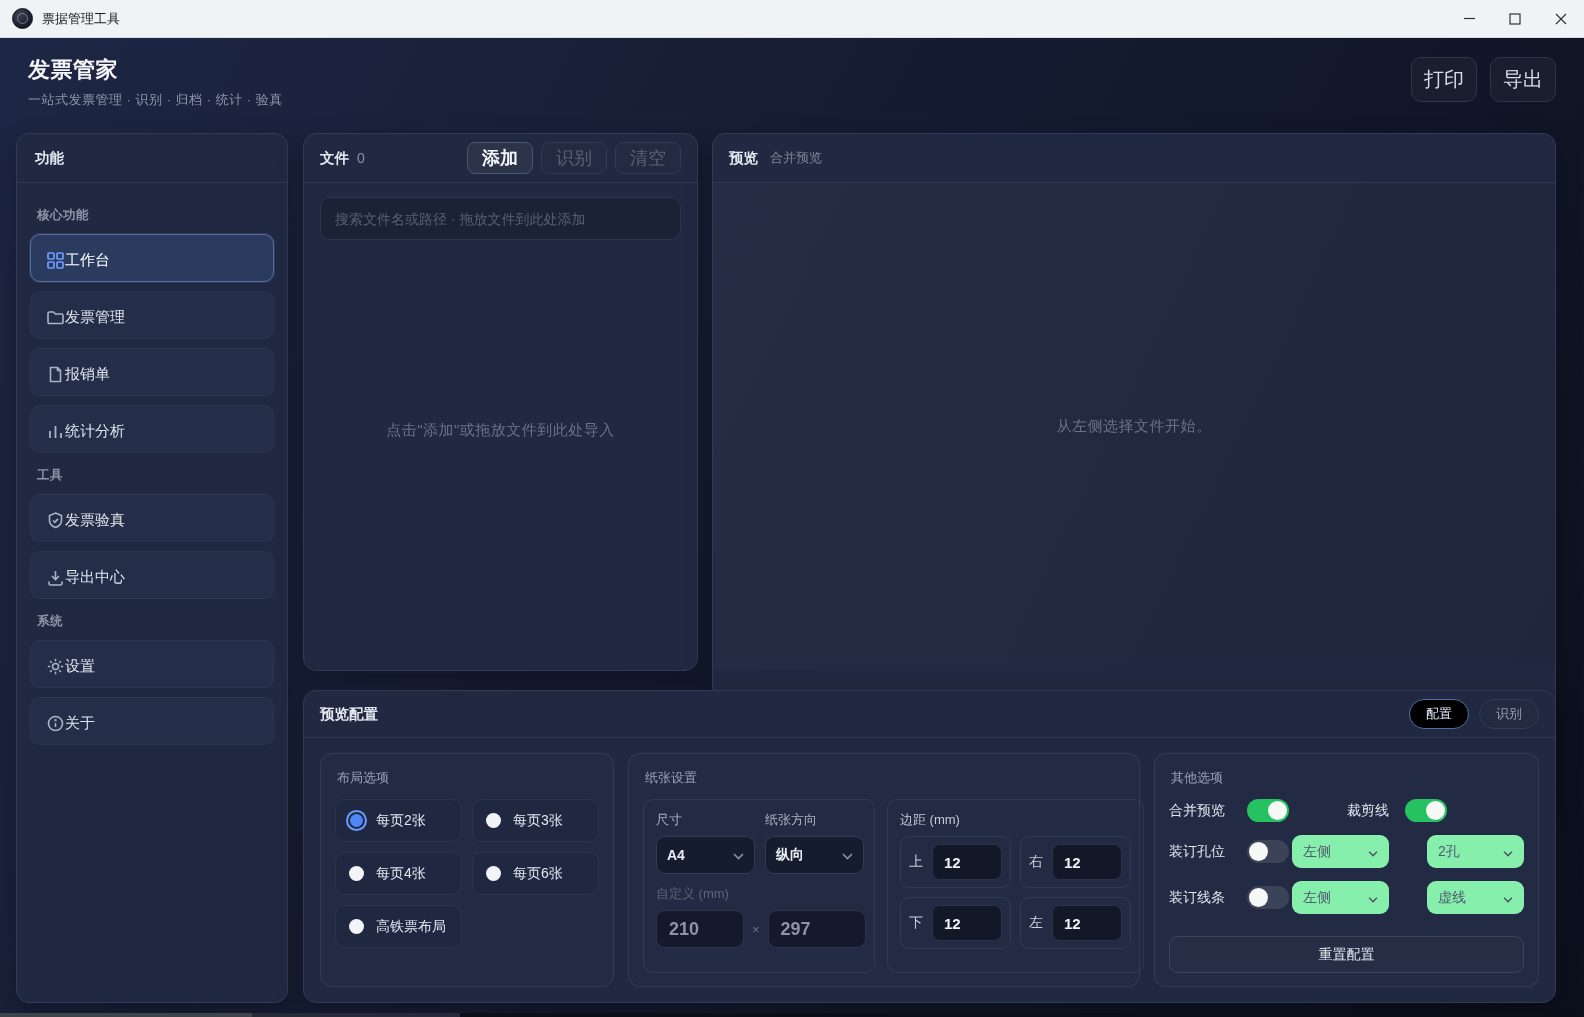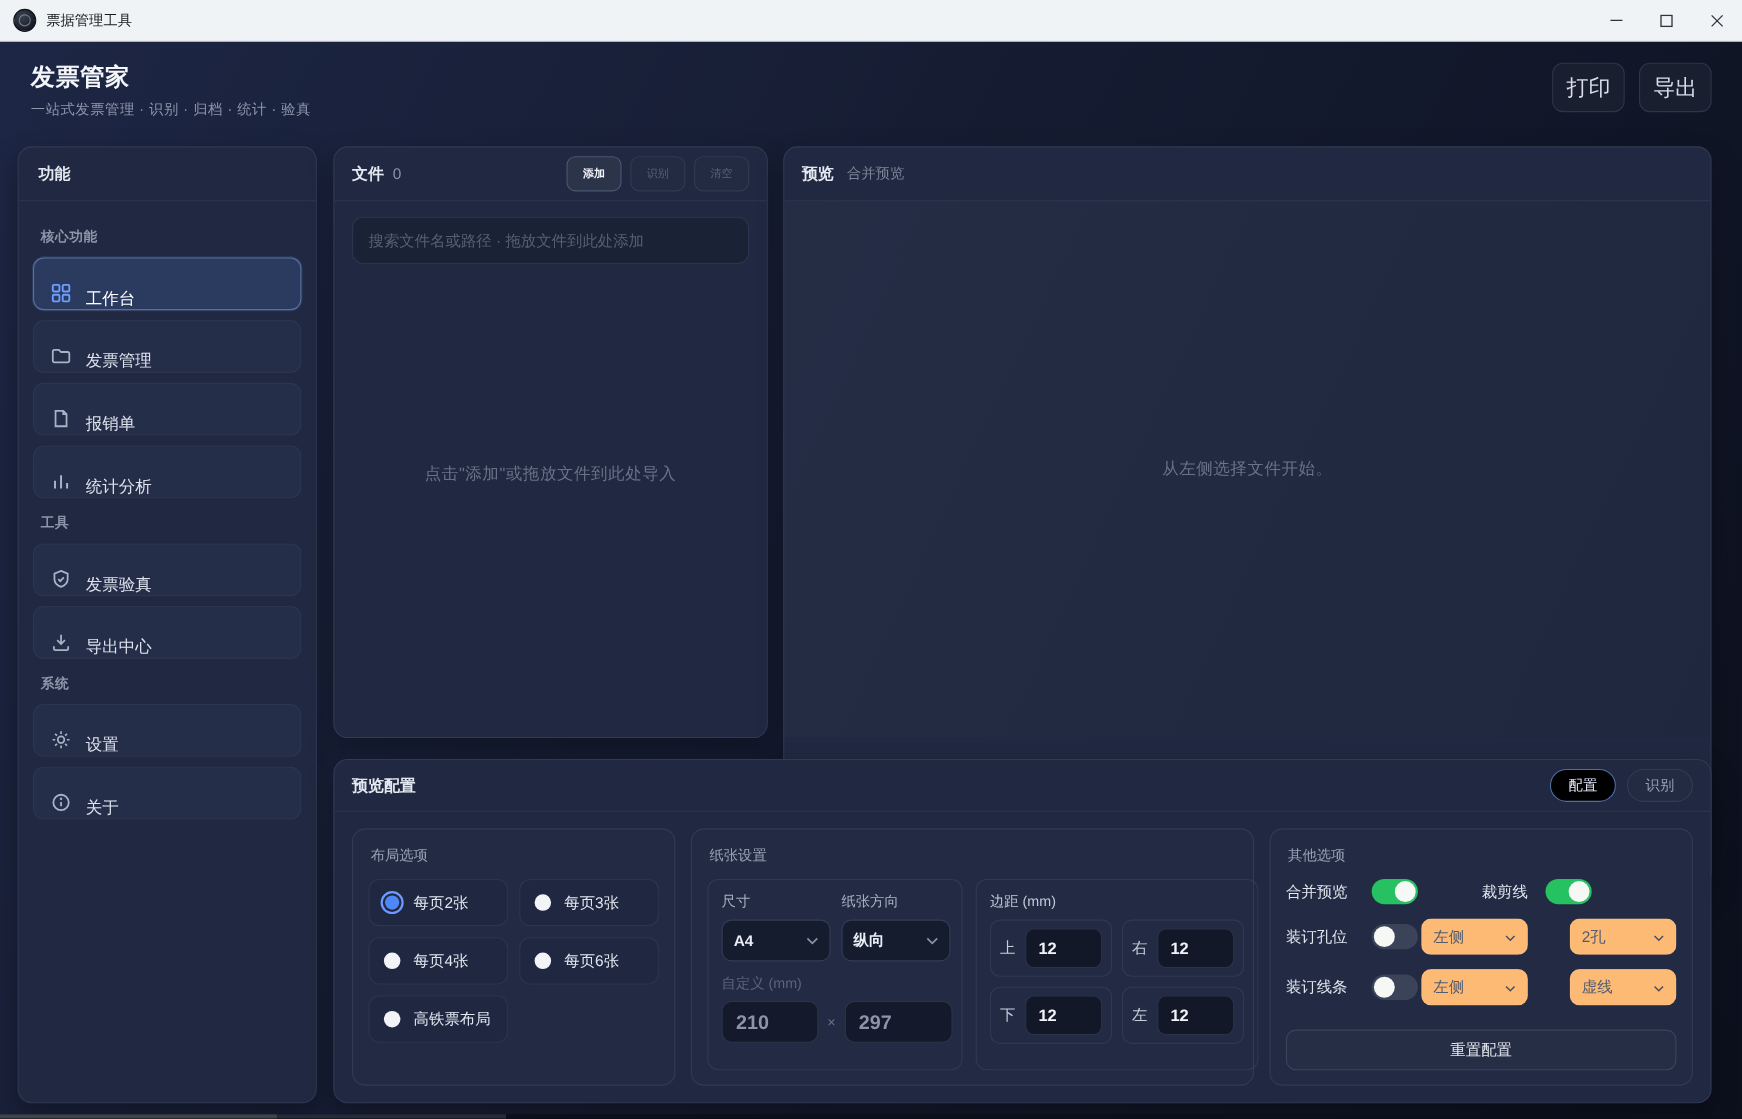--- a/index.html
+++ b/index.html
@@ -35,32 +35,32 @@
   .panel-head { height:49px; display:flex; align-items:center; padding:0 16px;
                 border-bottom:1px solid rgba(255,255,255,.07); }
   .panel-title { font-size:14.5px; color:#e4e8f0; font-weight:bold; }
 
   
   .sidebar { left:16px; top:95px; width:272px; bottom:10px; }
   .sidebar .panel-head { padding:0 18px; }
   .side-body { padding:10px 13px; }
   .side-section-label { font-size:12.5px; font-weight:bold; color:#8d95a9; margin:14px 7px 10px 7px; letter-spacing:.5px; }
   .side-item { height:48px; border-radius:10px; background:#242e48; border:1px solid rgba(255,255,255,.04);
-               display:flex; align-items:flex-end; gap:13px; padding:0 15px; margin-bottom:9px; color:#aab3c6; }
+               display:flex; align-items:flex-start; gap:0; padding:16px 15px; margin-bottom:9px; color:#aab3c6; }
   .side-item .label { font-size:15px; color:#dee3ee; }
   .side-item.active { background:#2a3b5f; border:1px solid #54719f; box-shadow:0 0 0 1px rgba(84,113,159,.25); color:#6f9dff; }
   .side-item.active .label { color:#ffffff; }
   .side-item svg { flex:0 0 auto; }
 
   
   .files { left:303px; top:95px; width:395px; height:538px; }
   .files .panel-head { justify-content:flex-start; gap:8px; }
   .file-count { font-size:14px; color:#8b93a7; }
   .files-actions { margin-left:auto; display:flex; gap:8px; }
-  .fbtn { height:32px; padding:0 14px; border-radius:8px; font-size:10px; display:flex; align-items:center; }
+  .fbtn { height:32px; padding:0 14px; border-radius:8px; font-size:18px; display:flex; align-items:center; }
   .fbtn.primary { background:#2b3449; border:1px solid #4c5671; color:#f3f5fa; font-weight:bold; }
   .fbtn.disabled { background:#222b41; border:1px solid #313a52; color:#596175; }
   .search-wrap { padding:14px 16px 0 16px; }
   .search-input { width:100%; height:43px; border-radius:10px; background:#1a2236; border:1px solid #2c3550;
                   color:#cfd5e3; font-size:14px; padding:0 14px; outline:none; }
   .search-input::placeholder { color:#575f76; }
   .files-empty { height:380px; display:flex; align-items:center; justify-content:center; }
   .empty-text { font-size:15px; color:#6a7288; letter-spacing:.5px; }
 
   
@@ -96,21 +96,21 @@
   .inner-box { border:1px solid rgba(255,255,255,.07); border-radius:10px; padding:11px 12px; }
   .paper-box { width:232px; }
   .field-label { font-size:13px; color:#aab1c4; margin-bottom:7px; }
   .field-label.dim { color:#5c6479; margin-top:11px; }
   .sel-row { display:flex; gap:10px; }
   .select { height:38px; border-radius:9px; background:#151c2e; border:1px solid #333c55;
             display:flex; align-items:center; justify-content:space-between; padding:0 10px; }
   .select .sel-val { font-size:14px; color:#e9edf5; font-weight:bold; }
   .select.sm { width:99px; }
   .select .chev { color:#8a92a6; }
-  .select.disabled { background:#fdba74; border:1px solid rgba(255,255,255,.05); }
+  .select.disabled { background:#86efac; border:1px solid rgba(255,255,255,.05); }
   .select.disabled .sel-val { color:#525b70; font-weight:normal; }
   .select.disabled .chev { color:#474f63; }
   .custom-row { display:flex; align-items:center; gap:8px; }
   .num-input { height:38px; border-radius:9px; background:#141a2c; border:1px solid #2b3449;
                color:#8d94a8; font-size:18px; font-weight:bold; padding:0 12px; width:88px; outline:none; }
   .times { color:#6a7285; font-size:13px; }
   .margin-box { flex:1; }
   .margin-grid { display:grid; grid-template-columns:1fr 1fr; gap:9px; }
   .margin-cell { border:1px solid rgba(255,255,255,.07); border-radius:9px; padding:7px 8px;
                  display:flex; align-items:center; gap:9px; }

